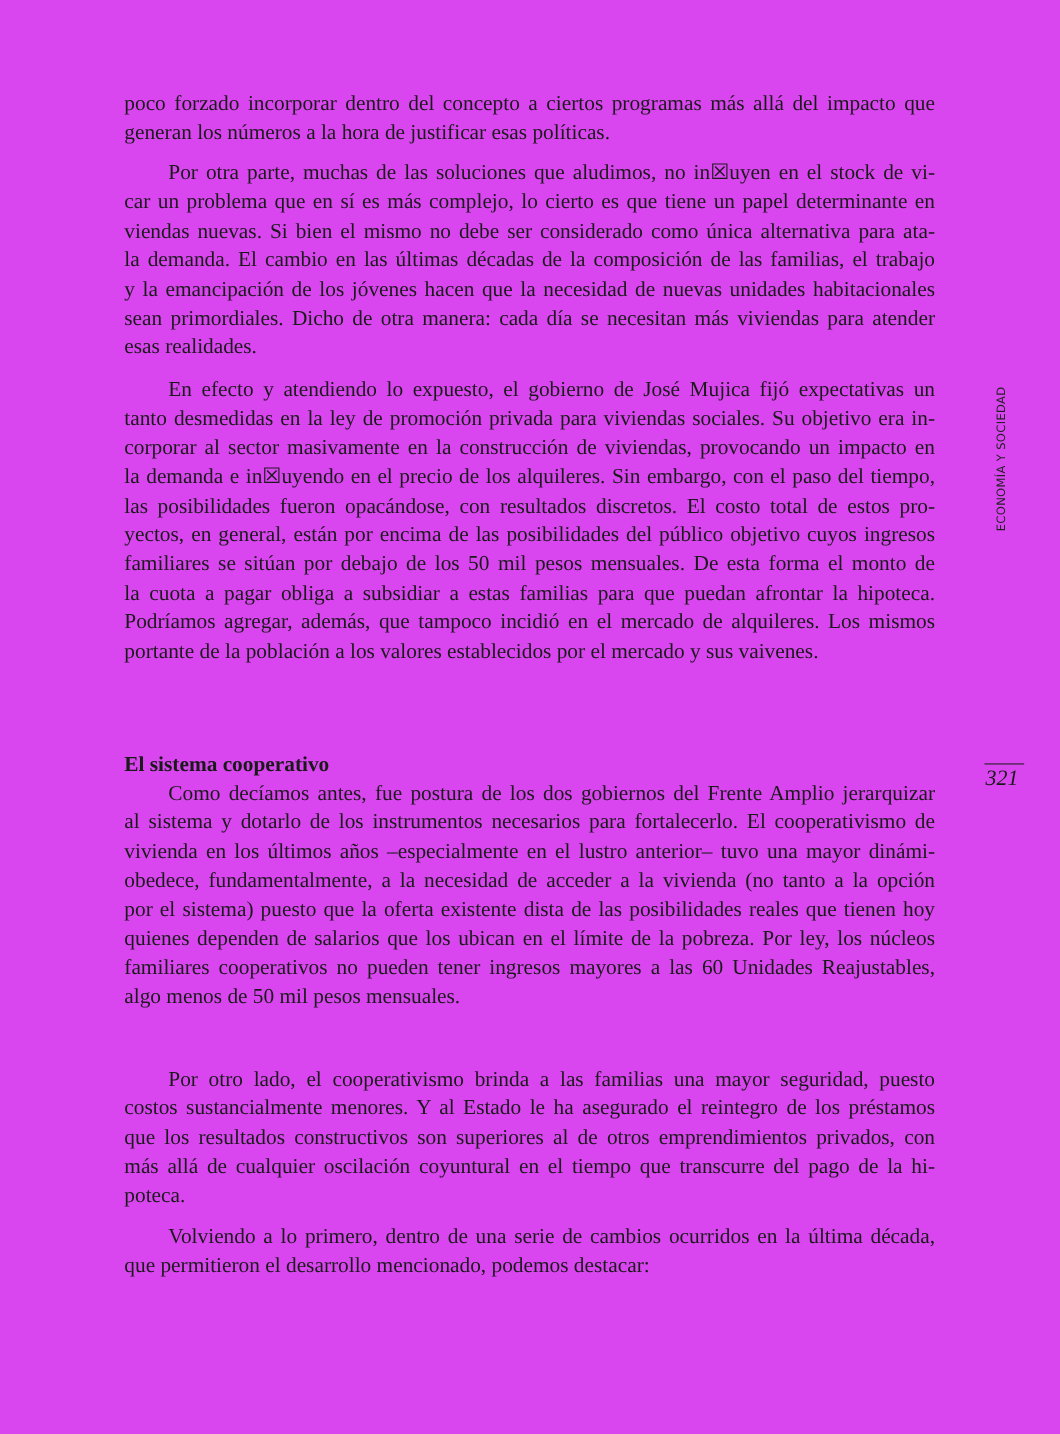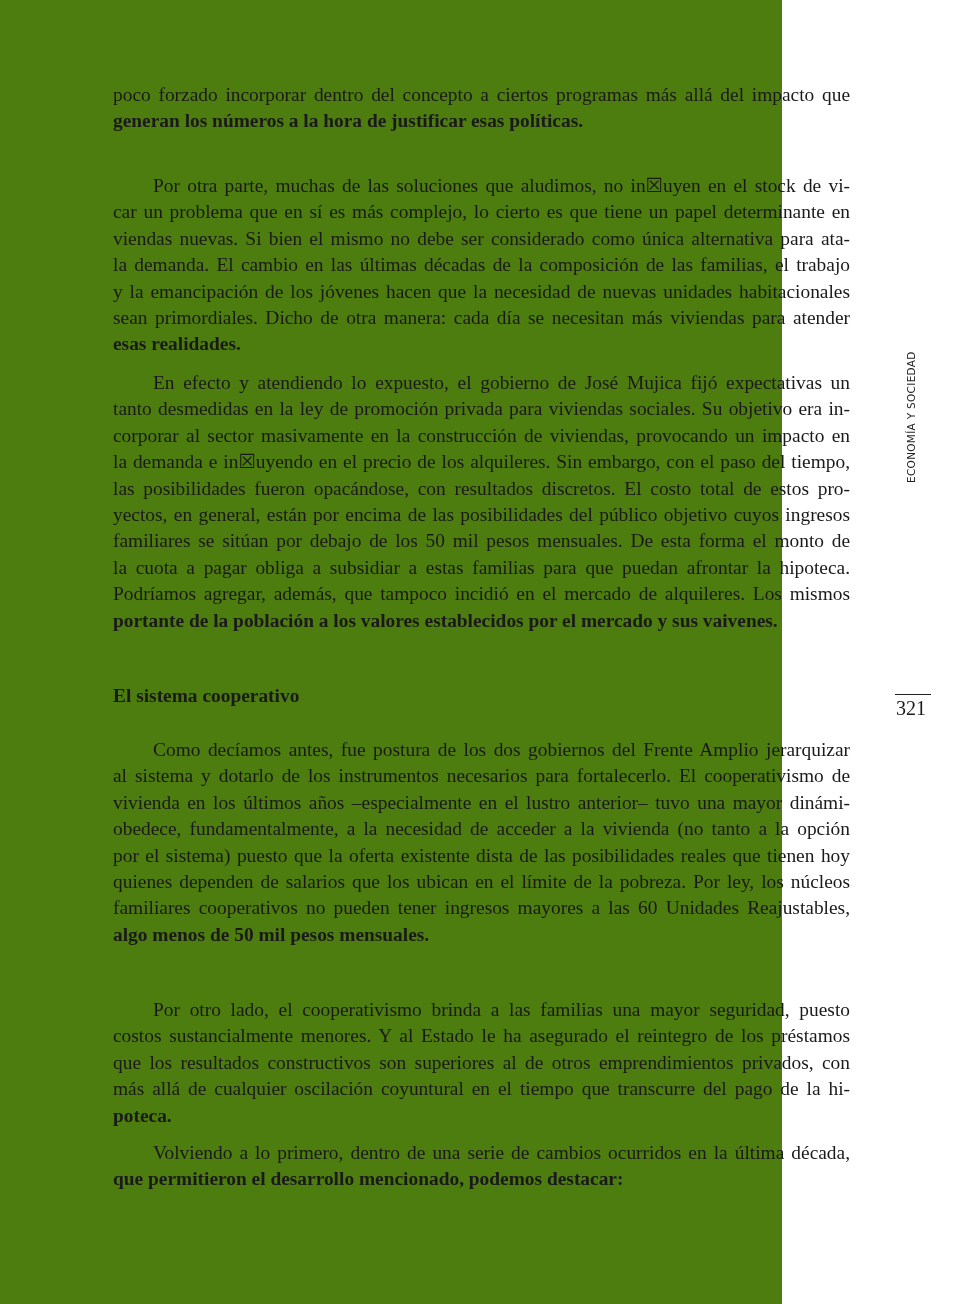--- a/index.html
+++ b/index.html
@@ -1,44 +1,44 @@
 <!DOCTYPE html>
 <html><head>
 <meta charset="utf-8">
 <style>
   html, body { margin: 0; padding: 0; background: #ffffff; }
   body { width: 964px; height: 1304px; position: relative; overflow: hidden; }
-  .page { position: absolute; left: 0; top: 0; width: 782px; height: 1304px; background: #4d7c0f; }
+  .page { position: absolute; left: 0; top: 0; width: 964px; height: 1304px; background: #d946ef; }
   .text-block {
     position: absolute; left: 113px; width: 737px;
     font-family: "Liberation Serif", "DejaVu Serif", serif;
     font-size: 19.4px; color: #1a1a1a;
   }
   .line {
     display: block; height: 26.4px; line-height: 26.4px;
     white-space: nowrap; text-align: justify; text-align-last: justify;
   }
-  .line.last { text-align-last: left; font-weight: bold; }
-  .line.indent { padding-left: 40px; margin-top: 28px; }
+  .line.last { text-align-last: left; }
+  .line.indent { padding-left: 40px; }
   .heading {
     position: absolute; left: 113px; top: 683px;
     font-family: "Liberation Serif", "DejaVu Serif", serif;
     font-size: 19.4px; font-weight: bold; color: #1a1a1a; line-height: 26px;
   }
   .side-label {
     position: absolute; left: 905px; top: 483px;
     transform-origin: 0 0; transform: rotate(-90deg);
     font-family: "DejaVu Sans", sans-serif; font-size: 10.5px; letter-spacing: 0.3px;
     color: #222; white-space: nowrap;
   }
   .page-rule { position: absolute; left: 895px; top: 694px; width: 36px; height: 1px; background: #222; }
   .page-number {
     position: absolute; left: 896px; top: 697px;
     font-family: "Liberation Serif", "DejaVu Serif", serif;
-    font-size: 20px; color: #1a1a1a;
+    font-size: 20px; color: #1a1a1a; font-style: italic;
   }
 </style>
 </head>
 <body>
 
 <div class="page">
 
   <div class="text-block" style="top:82px;">
     <span class="line">poco forzado incorporar dentro del concepto a ciertos programas más allá del impacto que</span>
     <span class="line last">generan los números a la hora de justificar esas políticas.</span>

